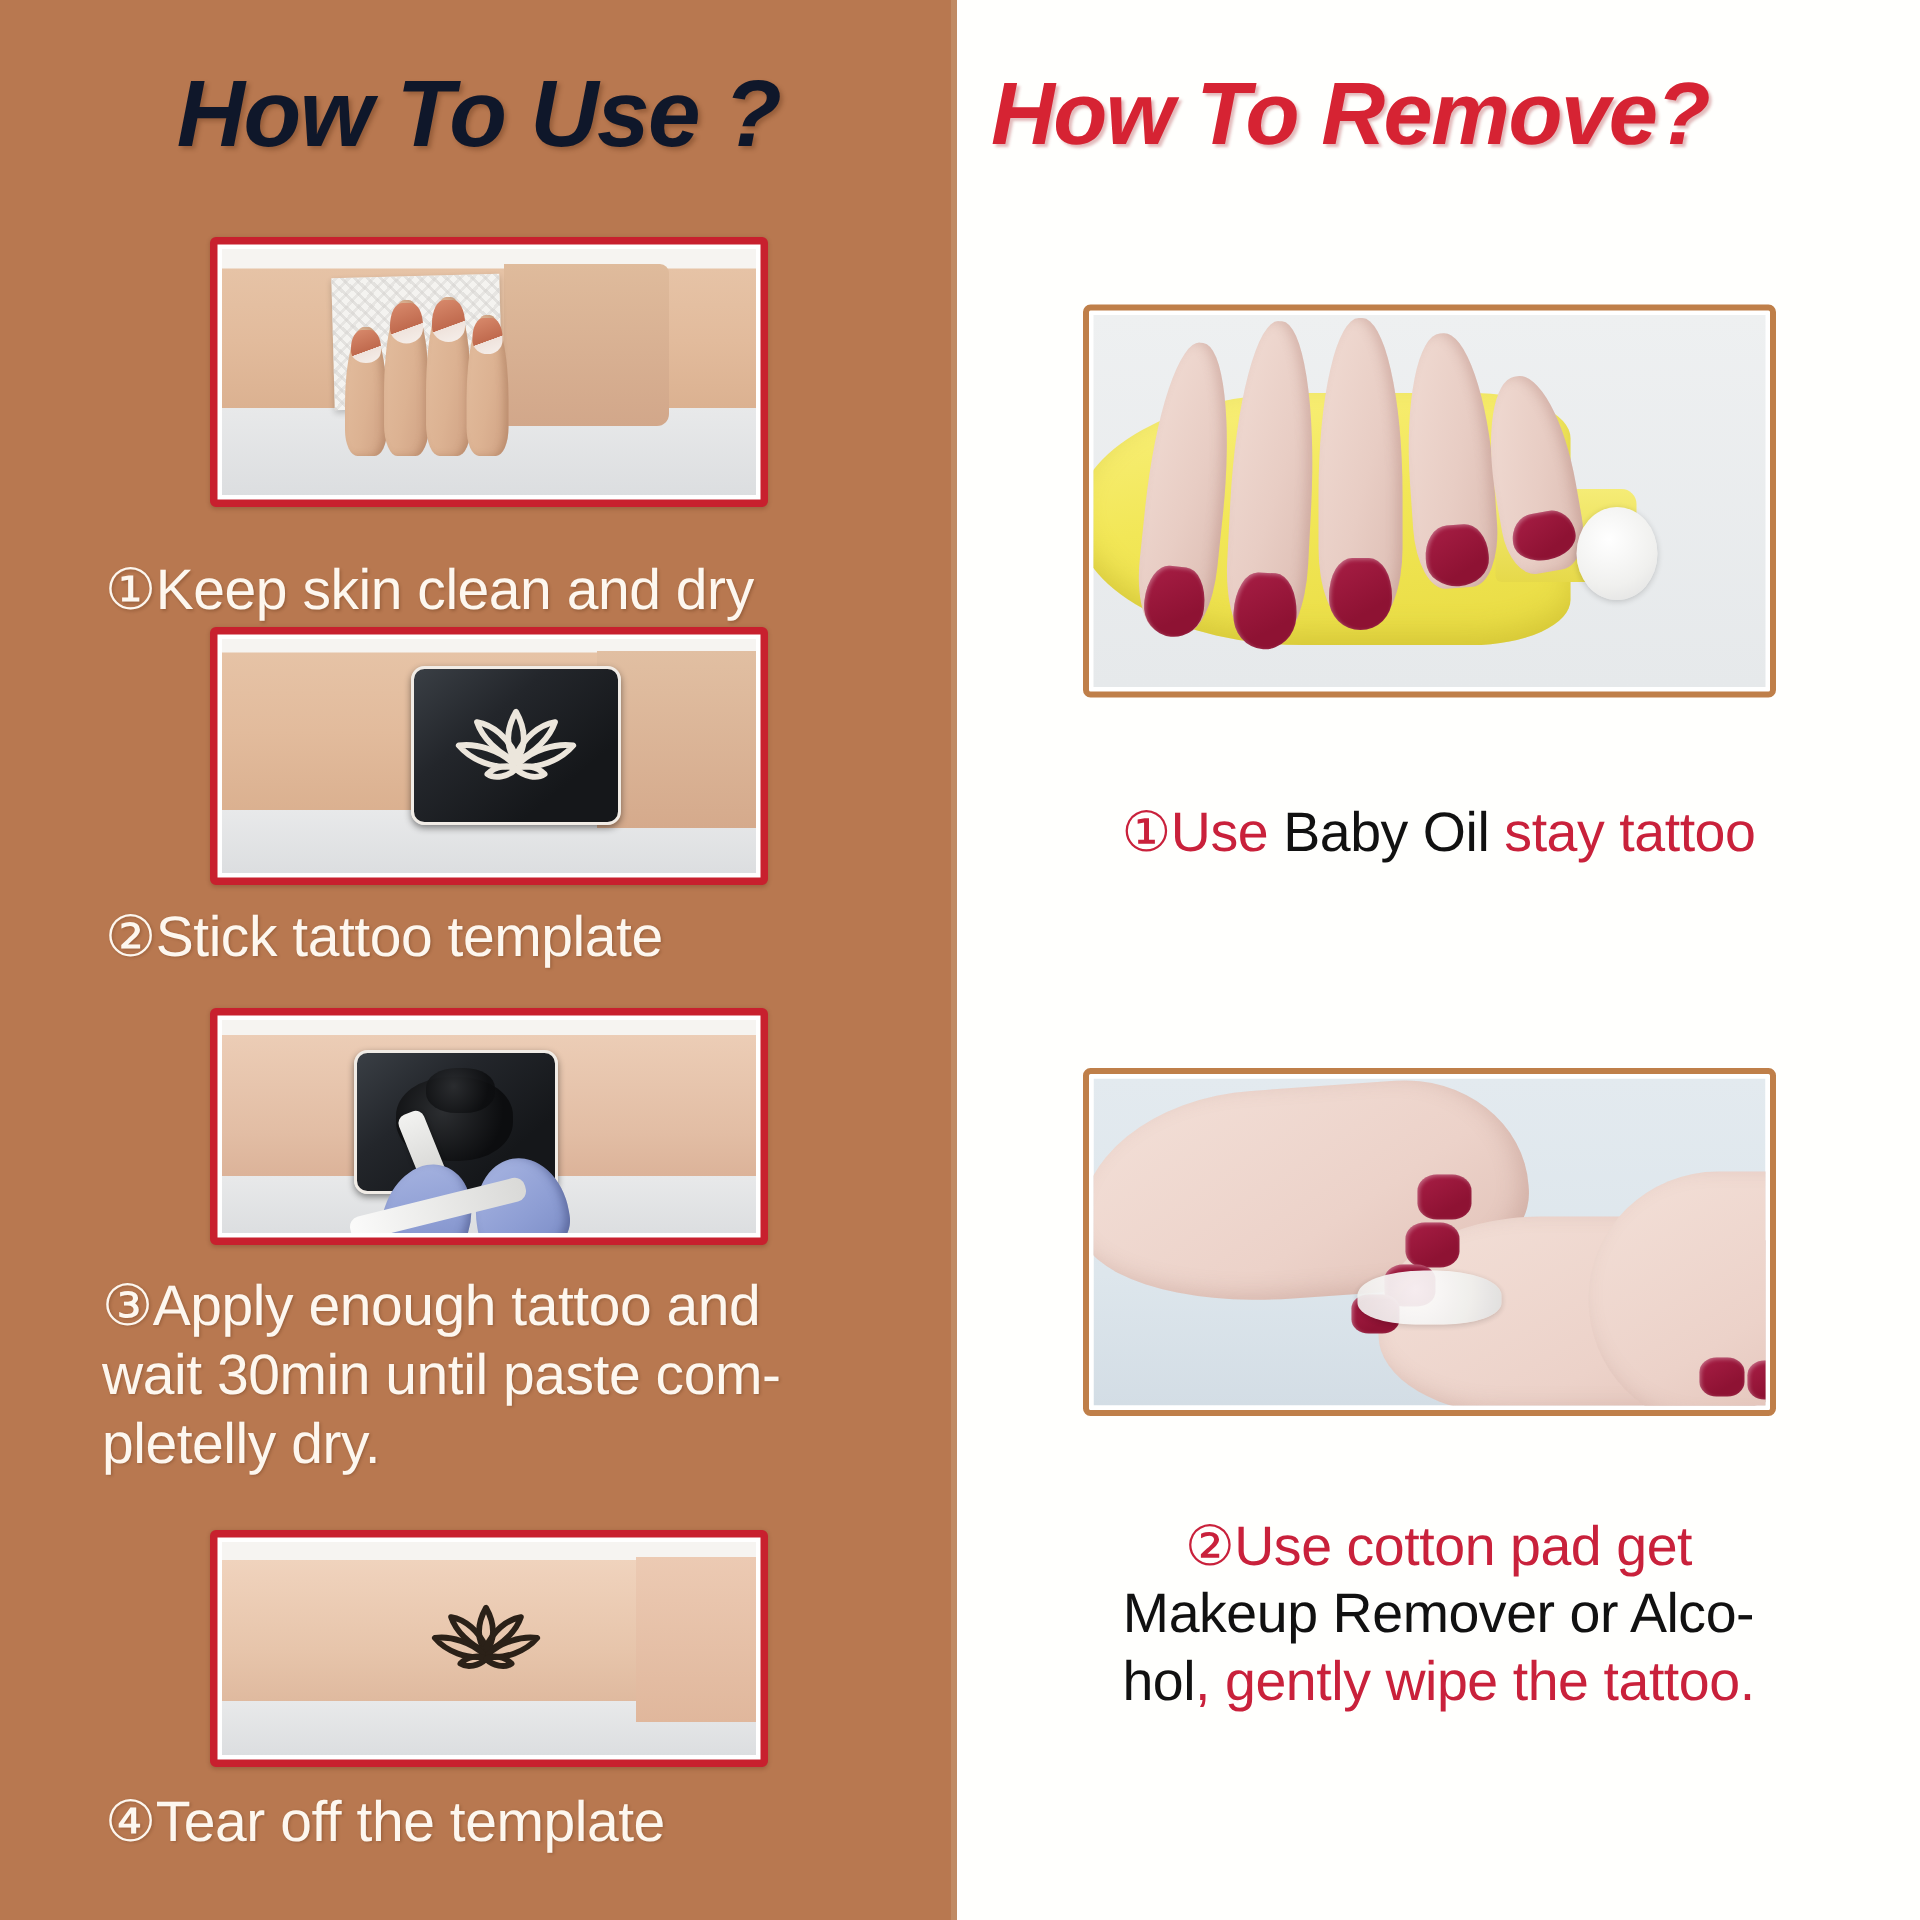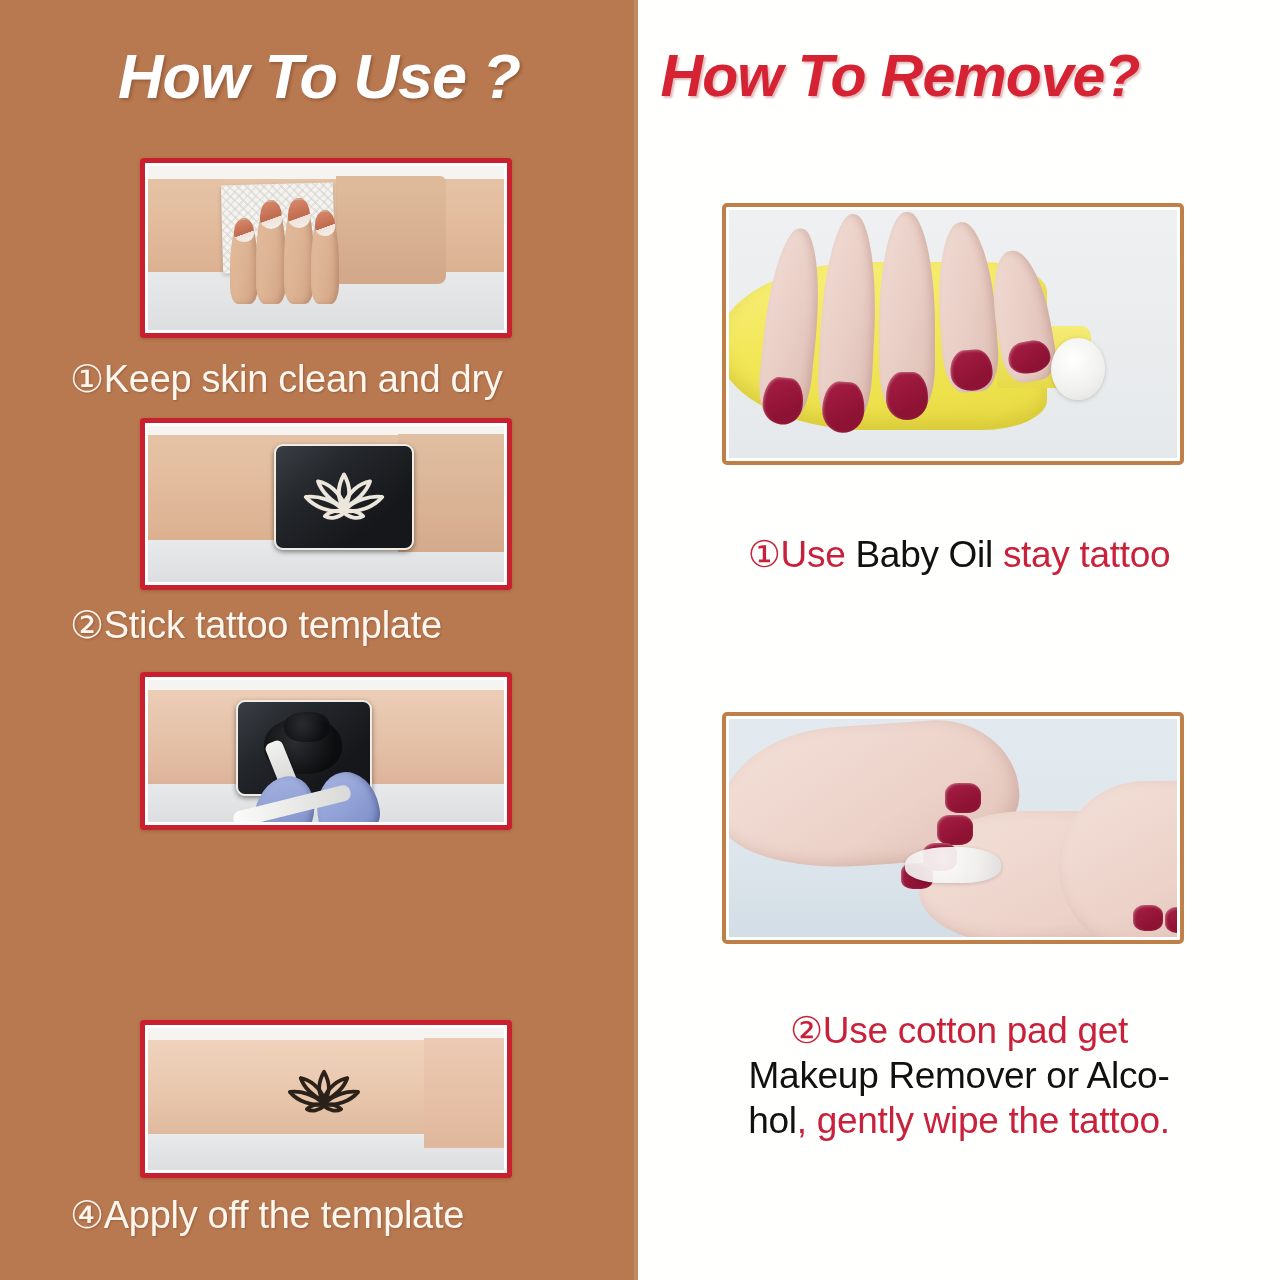--- a/index.html
+++ b/index.html
@@ -23,21 +23,21 @@
     position:relative;
     width:642px; height:1280px;
     background:#fffffd;
     flex:0 0 642px;
   }
 
   .title-left {
     position:absolute; top:40px; left:0; width:638px;
     text-align:center;
     font-size:63px; font-weight:bold; font-style:italic;
-    color:#ffffff;
+    color:#0f172a;
     letter-spacing:-1px;
     text-shadow:2px 2px 3px rgba(90,45,20,.35);
   }
   .title-right {
     position:absolute; top:42px; left:0; width:524px;
     text-align:center;
     font-size:59px; font-weight:bold; font-style:italic;
     color:#d62333;
     letter-spacing:-1px;
     text-shadow:2px 2px 2px rgba(160,30,40,.30);
@@ -226,21 +226,21 @@
           </div>
         <div class="finger" style="left:136px; top:32px; width:30px; height:106px;">
             <span class="nail"></span>
           </div>
         <div class="finger" style="left:163px; top:44px; width:28px; height:94px;">
             <span class="nail"></span>
           </div>
       </div>
     </div>
 
-    <div class="cap-left" style="left:70px; top:356px; width:540px;">
+    <div class="cap-left" style="left:70px; top:371px; width:540px;">
       <span>①</span><span>Keep skin clean and dry</span>
     </div>
 
     <div class="frame" style="left:140px; top:418px; width:372px; height:172px;">
       <div class="photo">
         <div class="toplight" style="height:10px;"></div>
         <div class="arm" style="top:9px; height:118px;"></div>
         <div class="tabletop" style="height:42px;"></div>
         <div style="position:absolute; left:250px; top:8px; width:116px; height:118px;
                     background:linear-gradient(180deg,#e1bfa2,#d5aa8c);"></div>
@@ -277,20 +277,25 @@
           <div class="paste-blob" style="left:46px; top:10px; width:46px; height:30px; border-radius:44%; opacity:.85;"></div>
         </div>
         <div class="tube" style="left:126px; top:60px; width:18px; height:58px;"></div>
         <div class="glove" style="left:110px; top:96px; width:58px; height:58px; transform:rotate(18deg);"></div>
         <div class="glove" style="left:168px; top:92px; width:62px; height:62px; transform:rotate(-10deg);"></div>
         <div style="position:absolute; left:84px; top:118px; width:120px; height:16px;
                     background:linear-gradient(90deg,#fbfbfa,#d9d9d7); transform:rotate(-14deg); border-radius:7px;"></div>
       </div>
     </div>
 
+    <div class="cap-left" style="left:68px; top:848px; width:556px;">
+      <span>③</span><span>Apply enough tattoo and</span><br>
+      <span>wait 30min until paste com-</span><br>
+      <span>pletelly dry.</span>
+    </div>
 
     <div class="frame" style="left:140px; top:1020px; width:372px; height:158px;">
       <div class="photo">
         <div class="toplight" style="height:14px;"></div>
         <div class="arm" style="top:12px; height:108px;
              background:linear-gradient(180deg,#f0d3bd,#e7c5ab 55%,#dcb59a);"></div>
         <div class="tabletop" style="height:36px;"></div>
         <div style="position:absolute; left:276px; top:10px; width:90px; height:110px;
                     background:linear-gradient(180deg,#eccab3,#e0b79c);"></div>
         <div style="position:absolute; left:128px; top:32px; width:96px; height:64px; display:flex; align-items:center; justify-content:center;">
@@ -303,21 +308,21 @@
               <path d="M62 56 C76 58 94 52 104 40 C90 38 72 44 62 54"></path>
               <path d="M60 58 C54 64 44 66 38 62 C44 56 54 54 60 58 Z"></path>
               <path d="M60 58 C66 64 76 66 82 62 C76 56 66 54 60 58 Z"></path>
             </g>
           </svg>
         </div>
       </div>
     </div>
 
     <div class="cap-left" style="left:70px; top:1192px; width:540px;">
-      <span>④</span><span>Apply off the template</span>
+      <span>④</span><span>Tear off the template</span>
     </div>
   </div>
 
   <div class="panel-right">
 
     <div class="title-right">How To Remove?</div>
 
     <div class="frame-brown" style="left:84px; top:203px; width:462px; height:262px;">
       <div class="photo" style="background:linear-gradient(180deg,#eef0f1,#e6e9eb);">
         <div class="bottle" style="left:-12px; top:52px; width:330px; height:168px;"></div>

